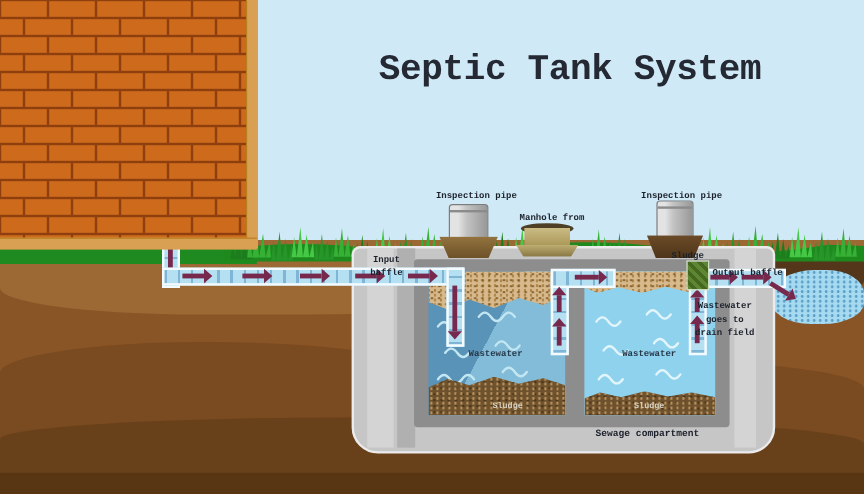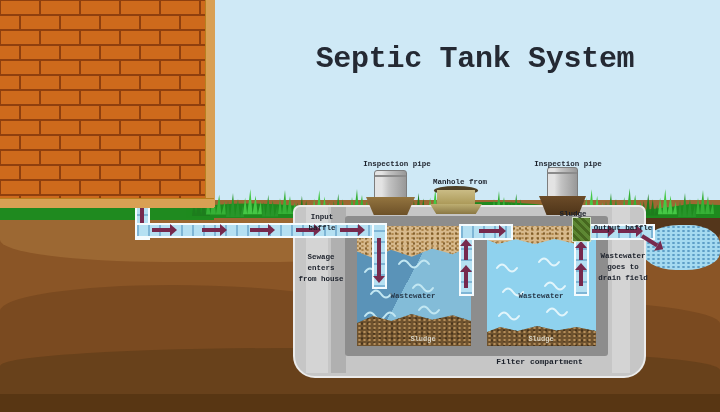--- a/index.html
+++ b/index.html
@@ -249,24 +249,23 @@
   <div class="abs mh-top"></div>
   <div class="abs mh-body"></div>
   <div class="abs mh-flange"></div>
   <div class="cyl" style="left:547px;top:167px;width:31px;height:31px;"></div>
   <div class="pbase right"></div>
 
   <div class="lbl" style="left:352px;top:159px;width:90px;">Inspection pipe</div>
   <div class="lbl" style="left:415px;top:177px;width:90px;">Manhole from</div>
   <div class="lbl" style="left:523px;top:159px;width:90px;">Inspection pipe</div>
   <div class="lbl" style="left:296px;top:212px;width:52px;">Input baffle</div>
-  <div class="lbl" style="left:298px;top:252px;width:46px;">Sewage enters from house</div>
   <div class="lbl" style="left:553px;top:209px;width:40px;">Sludge</div>
   <div class="lbl" style="left:592px;top:223px;width:62px;">Output baffle</div>
-  <div class="lbl" style="left:597px;top:251px;width:52px;">Wastewater goes to drain field</div>
+  <div class="lbl" style="left:578px;top:251px;width:52px;">Wastewater goes to drain field</div>
   <div class="lbl onwater" style="left:368px;top:291px;width:90px;">Wastewater</div>
   <div class="lbl onwater" style="left:496px;top:291px;width:90px;">Wastewater</div>
   <div class="lbl sludge-lbl" style="left:398px;top:334px;width:50px;">Sludge</div>
   <div class="lbl sludge-lbl" style="left:516px;top:334px;width:50px;">Sludge</div>
-  <div class="lbl lg botband-label" style="left:472px;top:356px;width:135px;">Filter compartment</div>
+  <div class="lbl lg botband-label" style="left:472px;top:356px;width:135px;">Sewage compartment</div>
 
 
 </div>
 
 </body></html>

